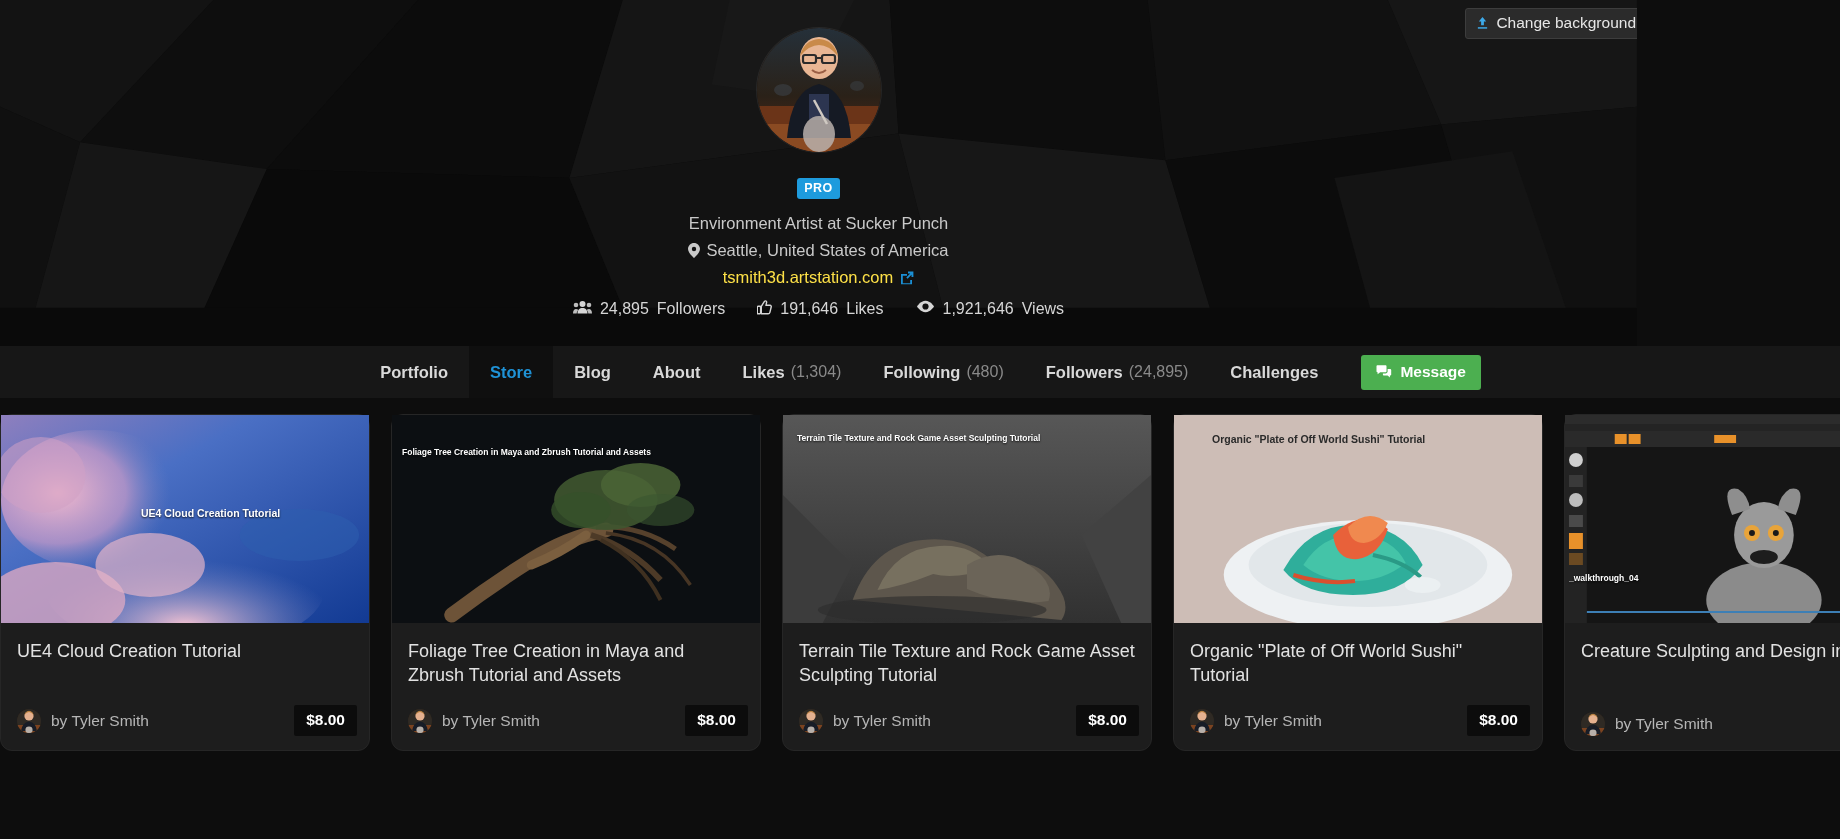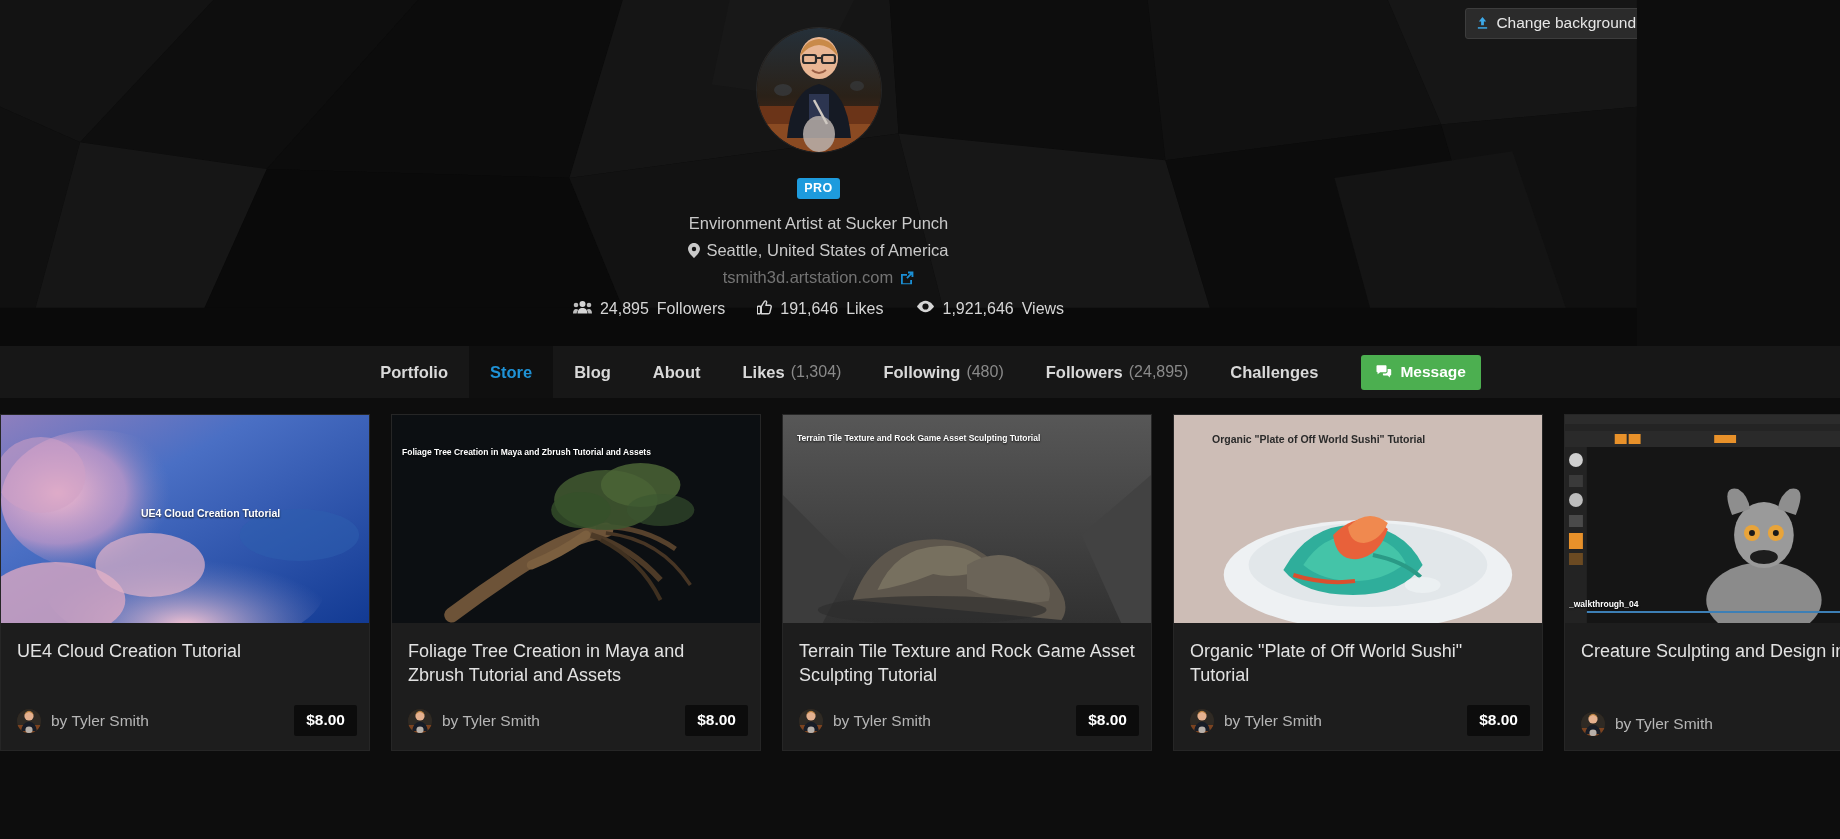--- a/index.html
+++ b/index.html
@@ -69,21 +69,21 @@
     font-size: 16.5px; color: #c9c9c9;
   }
   .location {
     margin-top: 8px;
     font-size: 16.5px; color: #c9c9c9;
     display: flex; align-items: center; gap: 6px;
   }
   .website {
     margin-top: 8px;
     display: flex; align-items: center; gap: 7px;
-    font-size: 16.5px; color: #737373;
+    font-size: 16.5px; color: #fde047;
   }
   .stats {
     margin-top: 13px;
     display: flex; align-items: center; gap: 32px;
     font-size: 16px; color: #d6d6d6;
   }
   .stat { display: flex; gap: 8px; }
   .stat svg { display: block; }
 
   
@@ -126,21 +126,21 @@
     overflow: hidden;
   }
   .grid {
     display: flex; gap: 21px;
     padding-left: 0;
   }
   .card {
     width: 370px; flex: 0 0 370px;
     background: #1d1d1d;
     border: 1px solid #262626;
-    border-radius: 0;
+    border-radius: 12px;
     display: flex; flex-direction: column;
   }
   .card:first-child { margin-left: 0; }
   .thumb {
     width: 100%; height: 208px;
     position: relative;
     overflow: hidden;
     background: #111;
   }
   .thumb svg { display: block; width: 100%; height: 100%; }
@@ -523,21 +523,21 @@
           <ellipse cx="200" cy="120" rx="30" ry="33" fill="#9a9a9a"></ellipse>
           <path d="M168 100 q-12 -30 6 -26 q10 6 12 20Z" fill="#8e8e8e"></path>
           <path d="M232 100 q12 -30 -6 -26 q-10 6 -12 20Z" fill="#8e8e8e"></path>
           <circle cx="188" cy="118" r="8" fill="#e8a43a"></circle>
           <circle cx="212" cy="118" r="8" fill="#e8a43a"></circle>
           <circle cx="188" cy="118" r="3" fill="#1a1a1a"></circle>
           <circle cx="212" cy="118" r="3" fill="#1a1a1a"></circle>
           <ellipse cx="200" cy="142" rx="14" ry="7" fill="#1d1d1d"></ellipse>
           <rect x="22" y="196" width="348" height="2" fill="#3d7fb5"></rect>
         </svg>
-        <span class="thumb-label" style="left:4px; top:184px; font-size:8.5px;">_walkthrough_04</span>
+        <span class="thumb-label" style="left:4px; top:158px; font-size:8.5px;">_walkthrough_04</span>
       </div>
       <div class="card-title">Creature Sculpting and Design in Z</div>
       <div class="card-foot">
         <div class="foot-avatar">
           <svg viewBox="0 0 24 24" width="24" height="24">
             <rect width="24" height="24" fill="#2f2a24"></rect>
               <rect y="16" width="24" height="8" fill="#7b4320"></rect>
             <circle cx="12" cy="7" r="4.6" fill="#e5b18f"></circle>
             <path d="M7.4 6 q4.6 -6 9.2 0 q-1 -4 -4.6 -4.3 q-3.6 0.3 -4.6 4.3Z" fill="#b9813f"></path>
             <path d="M4 22 q1 -8 8 -9.4 q7 1.4 8 9.4 Z" fill="#171c26"></path>

